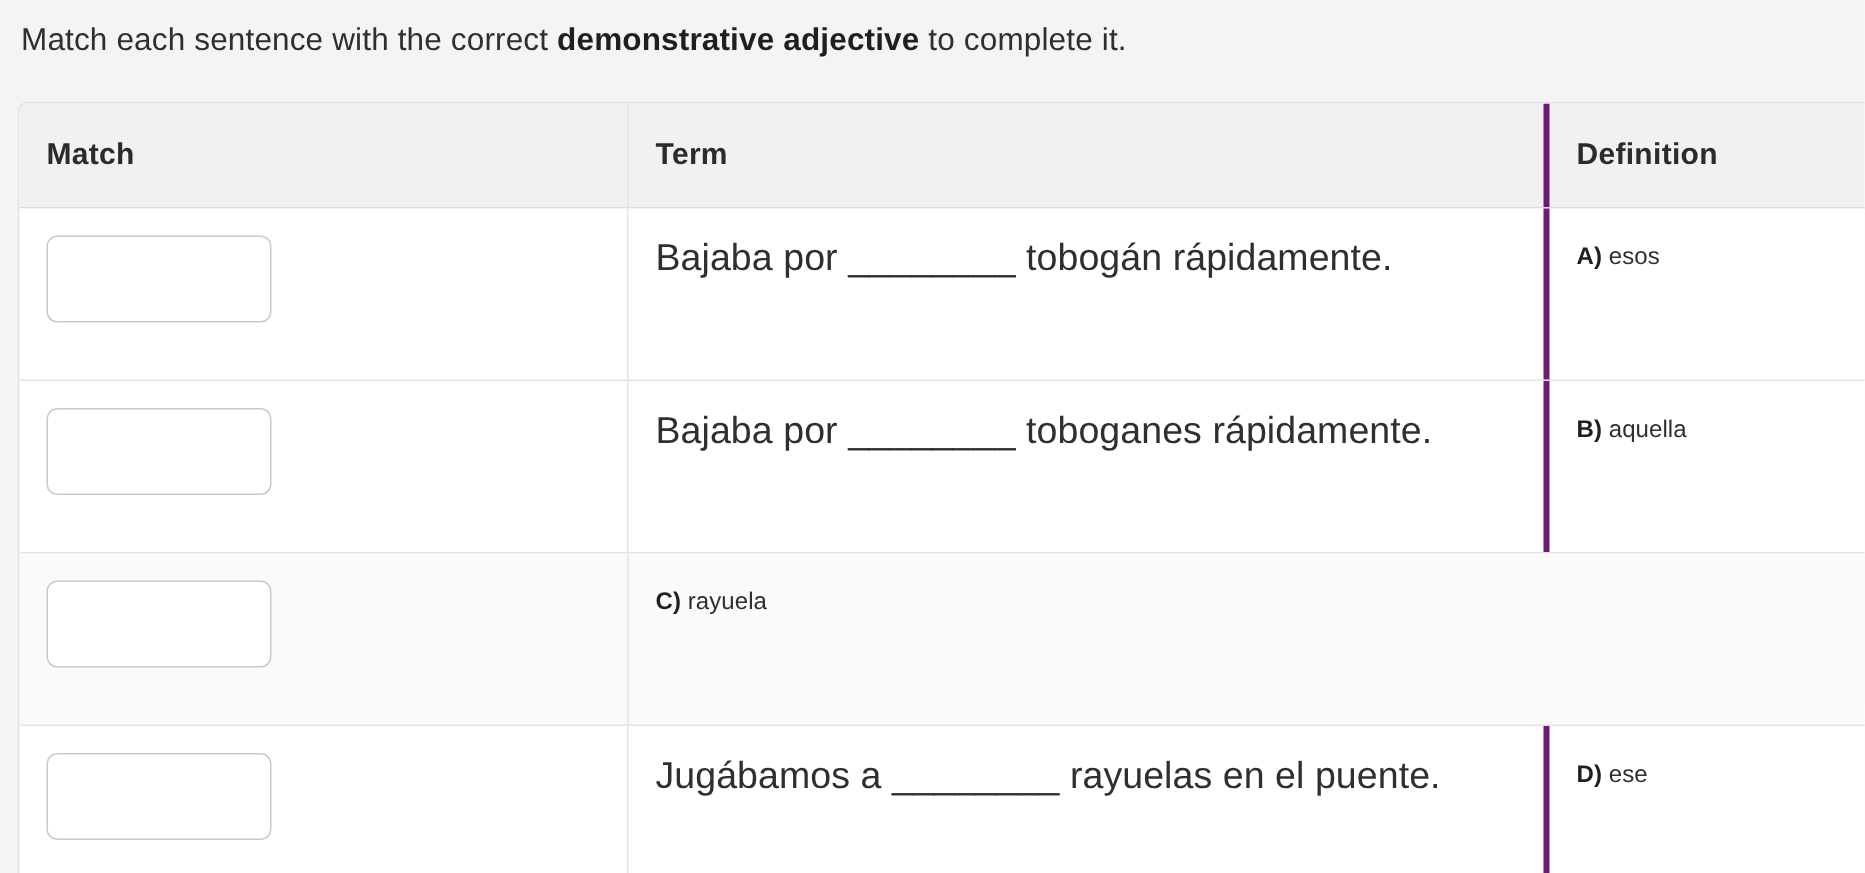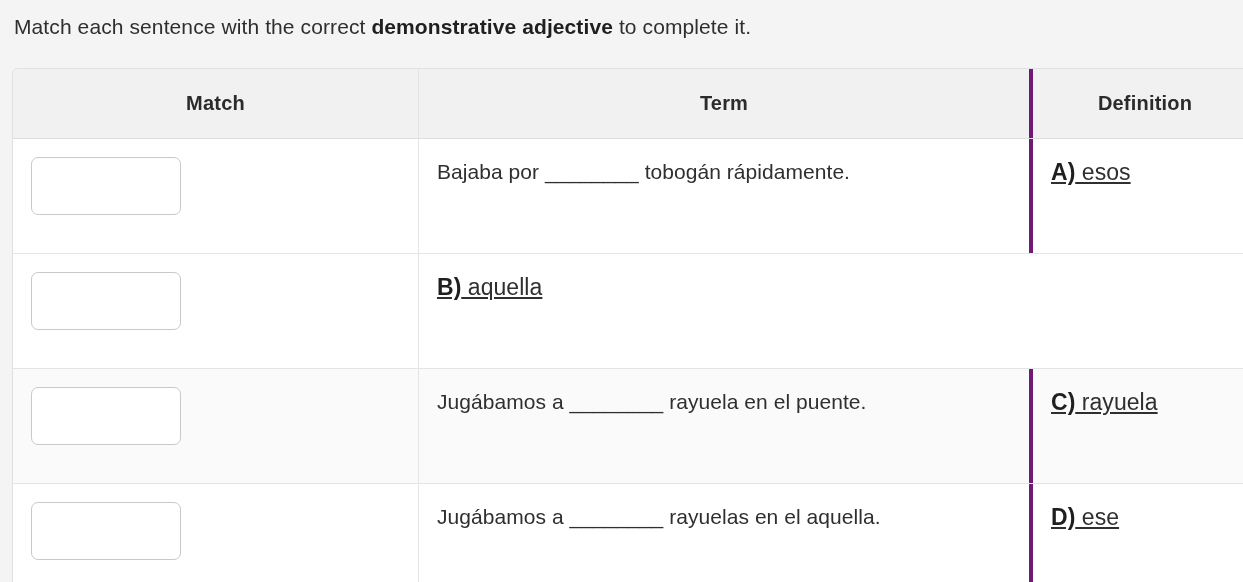--- a/index.html
+++ b/index.html
@@ -80,21 +80,20 @@
   }
 
   .cell {
     box-sizing: border-box;
     padding: 0 18px;
     display: flex;
     align-items: flex-start;
   }
   .trow.header .cell {
     align-items: center;
-    justify-content: center;
   }
   .trow.body .cell {
     padding-top: 20px;
   }
 
   .col-match {
     width: 406px;
     flex: 0 0 406px;
     border-right: 1px solid #e4e4e4;
   }
@@ -124,34 +123,33 @@
     box-sizing: border-box;
     outline: none;
     font-family: "Liberation Sans", sans-serif;
     font-size: 19px;
     color: #2f2f2f;
     padding: 0 10px;
     margin-top: -2px;
   }
 
   .term-text {
-    font-size: 21px;
+    font-size: 25px;
     line-height: 26px;
     color: #2f2f2f;
     white-space: nowrap;
     letter-spacing: 0.05px;
   }
 
   .def-text {
-    font-size: 23px;
+    font-size: 16px;
     line-height: 26px;
     color: #2f2f2f;
     white-space: nowrap;
     letter-spacing: 0.05px;
-    text-decoration: underline;
   }
   .def-text .letter {
     font-weight: bold;
     color: #1f1f1f;
   }
 </style>
 </head>
 <body>
 
 <div class="page">
@@ -183,43 +181,43 @@
       </div>
       <div class="cell col-def">
         <span class="def-text"><span class="letter">A)</span><span> esos</span></span>
       </div>
     </div>
 
     <div class="trow body plain">
       <div class="cell col-match">
         <input class="answer-box" type="text" value="" style="">
       </div>
+      <div class="cell col-term">
+        <span class="term-text">Bajaba por ________ toboganes rápidamente.</span>
+      </div>
       <div class="cell col-def">
         <span class="def-text"><span class="letter">B)</span><span> aquella</span></span>
       </div>
     </div>
 
     <div class="trow body shade">
       <div class="cell col-match">
         <input class="answer-box" type="text" value="" style="">
       </div>
-      <div class="cell col-term">
-        <span class="term-text">Jugábamos a ________ rayuela en el puente.</span>
-      </div>
       <div class="cell col-def">
         <span class="def-text"><span class="letter">C)</span><span> rayuela</span></span>
       </div>
     </div>
 
     <div class="trow body plain">
       <div class="cell col-match">
         <input class="answer-box" type="text" value="" style="">
       </div>
       <div class="cell col-term">
-        <span class="term-text">Jugábamos a ________ rayuelas en el aquella.</span>
+        <span class="term-text">Jugábamos a ________ rayuelas en el puente.</span>
       </div>
       <div class="cell col-def">
         <span class="def-text"><span class="letter">D)</span><span> ese</span></span>
       </div>
     </div>
 
   </div>
 </div>
 
 </body></html>

